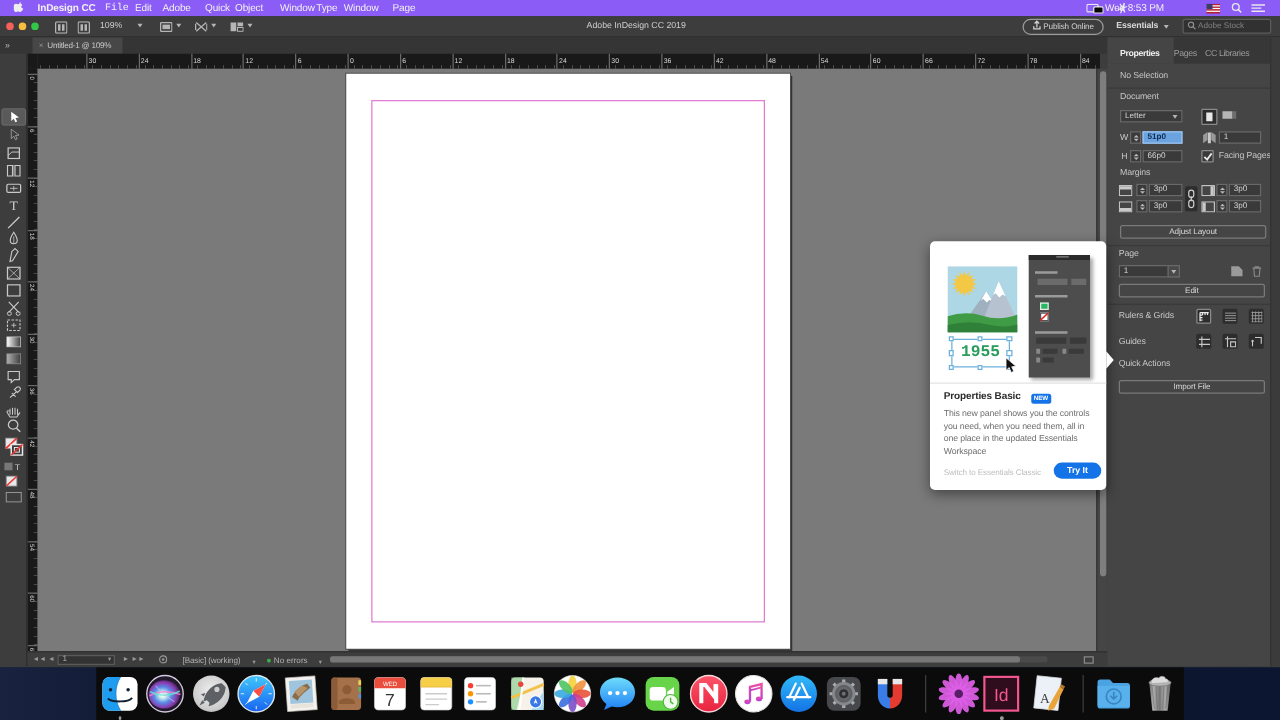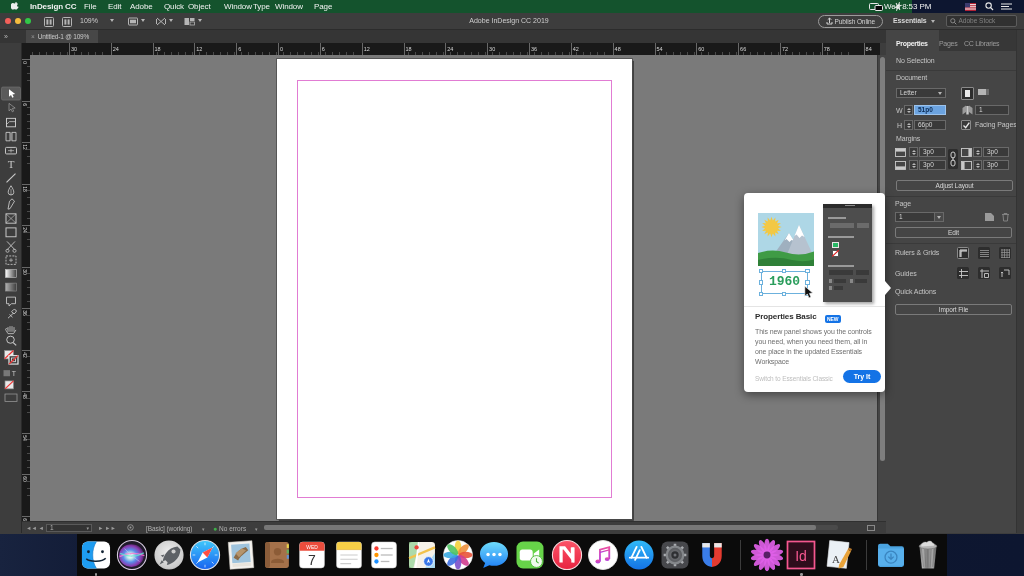--- a/index.html
+++ b/index.html
@@ -1,18 +1,18 @@
 <!DOCTYPE html>
 <html><head><meta charset="utf-8"><style>
 html,body{margin:0;padding:0;width:1024px;height:576px;overflow:hidden;background:#000;
  font-family:"Liberation Sans",sans-serif;-webkit-font-smoothing:antialiased;}
 *{box-sizing:border-box;}
 .abs{position:absolute;}
 #scr{position:relative;width:1024px;height:576px;background:#0d1630;}
-#menubar{left:0;top:0;width:912px;height:13px;background:#14532d;color:#f2f2f2;font-size:8px;}
+#menubar{left:0;top:0;width:1024px;height:13px;background:#8b5cf6;color:#f2f2f2;font-size:8px;}
 #menubar .mi{position:absolute;top:2px;white-space:nowrap;letter-spacing:-0.1px;}
 #titlebar{left:0;top:13px;width:1024px;height:17px;background:#3d3d3d;border-bottom:1px solid #2c2c2c;}
 .light{position:absolute;top:5.4px;width:5.8px;height:5.8px;border-radius:50%;}
 #tabbar{left:0;top:30px;width:1024px;height:13px;background:#353535;}
 #doctab{position:absolute;left:26px;top:30px;width:72px;height:13px;background:#474747;color:#c9c9c9;font-size:6.5px;line-height:13px;letter-spacing:-0.2px;}
 #hruler{left:30px;top:43px;width:850px;height:12px;background:#191919;
  background-image:repeating-linear-gradient(90deg,#4a4a4a 0,#4a4a4a 0.8px,transparent 0.8px,transparent 6.972px);
  background-size:100% 3.5px;background-position:2px 8.5px;background-repeat:no-repeat;}
 #hruler .maj{position:absolute;top:0;width:1px;height:12px;background:#686868;}
 #hruler .num{position:absolute;top:3px;font-size:5.5px;color:#d6d6d6;}
@@ -52,21 +52,21 @@
 .dot{position:absolute;top:39px;width:2.5px;height:2.5px;border-radius:50%;background:#9a9a9a;}
 </style></head><body>
 <div id="scr">
 
 <div class="abs" style="left:0;top:13px;width:1024px;height:521px;background:#3d3d3d;"></div>
 <div id="menubar" class="abs">
 <svg class="abs" style="left:11px;top:2px" width="8" height="9" viewBox="0 0 8 9">
         <path fill="#eee" d="M5.7 0c.1.6-.2 1.2-.5 1.6-.4.5-1 .8-1.5.7-.1-.5.2-1.1.5-1.5C4.6.4 5.2 0 5.7 0zM7.6 6.6c-.3.7-.4 1-.8 1.5-.5.8-1.2 1.8-2.1 1.8-.8 0-1-.5-2-.5s-1.2.5-2 .5c-.9 0-1.5-.9-2-1.7C-2 6.9-2.2 4.8-1.4 3.6c.5-.9 1.4-1.4 2.2-1.4.8 0 1.3.5 2 .5.7 0 1.1-.5 2-.5.7 0 1.5.4 2 1.1-1.7.9-1.4 3.2.8 3.3z" transform="translate(1.2,-0.8) scale(0.85)"></path>
       </svg>
 <div class="mi" style="left:30px;font-weight:bold;">InDesign CC</div>
-<div class="mi" style="left:84px;">File</div>
+<div class="mi" style="left:84px;font-family:Liberation Mono, monospace;">File</div>
 <div class="mi" style="left:108px;">Edit</div>
 <div class="mi" style="left:130px;">Adobe</div>
 <div class="mi" style="left:164px;">Quick</div>
 <div class="mi" style="left:188px;">Object</div>
 <div class="mi" style="left:224px;">Window</div>
 <div class="mi" style="left:253px;">Type</div>
 <div class="mi" style="left:275px;">Window</div>
 <div class="mi" style="left:314px;">Page</div>
 <svg class="abs" style="left:869px;top:3px" width="14" height="8" viewBox="0 0 14 8">
         <rect x="0.5" y="0.5" width="9" height="6" rx="1" fill="none" stroke="#e8e8e8" stroke-width="1"></rect>
@@ -405,21 +405,21 @@
 </svg>
 <div class="abs" style="left:17px;top:78px;width:47px;height:23px;border:1px solid #6cb1dd;"></div>
 <div class="abs" style="left:14.8px;top:75.8px;width:4.4px;height:4.4px;background:#fff;border:1px solid #6cb1dd;"></div>
 <div class="abs" style="left:14.8px;top:87.3px;width:4.4px;height:4.4px;background:#fff;border:1px solid #6cb1dd;"></div>
 <div class="abs" style="left:14.8px;top:98.8px;width:4.4px;height:4.4px;background:#fff;border:1px solid #6cb1dd;"></div>
 <div class="abs" style="left:38px;top:75.8px;width:4.4px;height:4.4px;background:#fff;border:1px solid #6cb1dd;"></div>
 <div class="abs" style="left:38px;top:98.8px;width:4.4px;height:4.4px;background:#fff;border:1px solid #6cb1dd;"></div>
 <div class="abs" style="left:61.2px;top:75.8px;width:4.4px;height:4.4px;background:#fff;border:1px solid #6cb1dd;"></div>
 <div class="abs" style="left:61.2px;top:87.3px;width:4.4px;height:4.4px;background:#fff;border:1px solid #6cb1dd;"></div>
 <div class="abs" style="left:61.2px;top:98.8px;width:4.4px;height:4.4px;background:#fff;border:1px solid #6cb1dd;"></div>
-<div class="abs" style="left:17px;top:80.5px;width:47px;text-align:center;color:#2a9d5c;font-size:13px;font-weight:bold;font-family:'Liberation Mono',monospace;">1960</div>
+<div class="abs" style="left:17px;top:80.5px;width:47px;text-align:center;color:#2a9d5c;font-size:13px;font-weight:bold;font-family:'Liberation Mono',monospace;">1955</div>
 <svg class="abs" style="left:60px;top:93px" width="10" height="13" viewBox="0 0 12 15">
         <path d="M1 0 L1 12 L4 9.4 L6 14 L8.4 13 L6.4 8.6 L10.5 8.2 Z" fill="#111" stroke="#fff" stroke-width="0.7"></path>
       </svg>
 <div class="abs" style="left:79px;top:10.5px;width:49px;height:98px;background:#4d4d4d;box-shadow:2px 2px 3px rgba(0,0,0,0.35);"></div>
 <div class="abs" style="left:79px;top:10.5px;width:49px;height:4px;background:#2b2b2b;"></div>
 <div class="abs" style="left:101px;top:11.8px;width:10px;height:1.6px;background:#8a8a8a;"></div>
 <div class="abs" style="left:84px;top:24px;width:18px;height:2px;background:#9a9a9a;"></div>
 <div class="abs" style="left:86px;top:30px;width:24px;height:5px;background:#6b6b6b;"></div>
 <div class="abs" style="left:113px;top:30px;width:12px;height:5px;background:#6b6b6b;"></div>
 <div class="abs" style="left:84px;top:43px;width:26px;height:2px;background:#9a9a9a;"></div>

